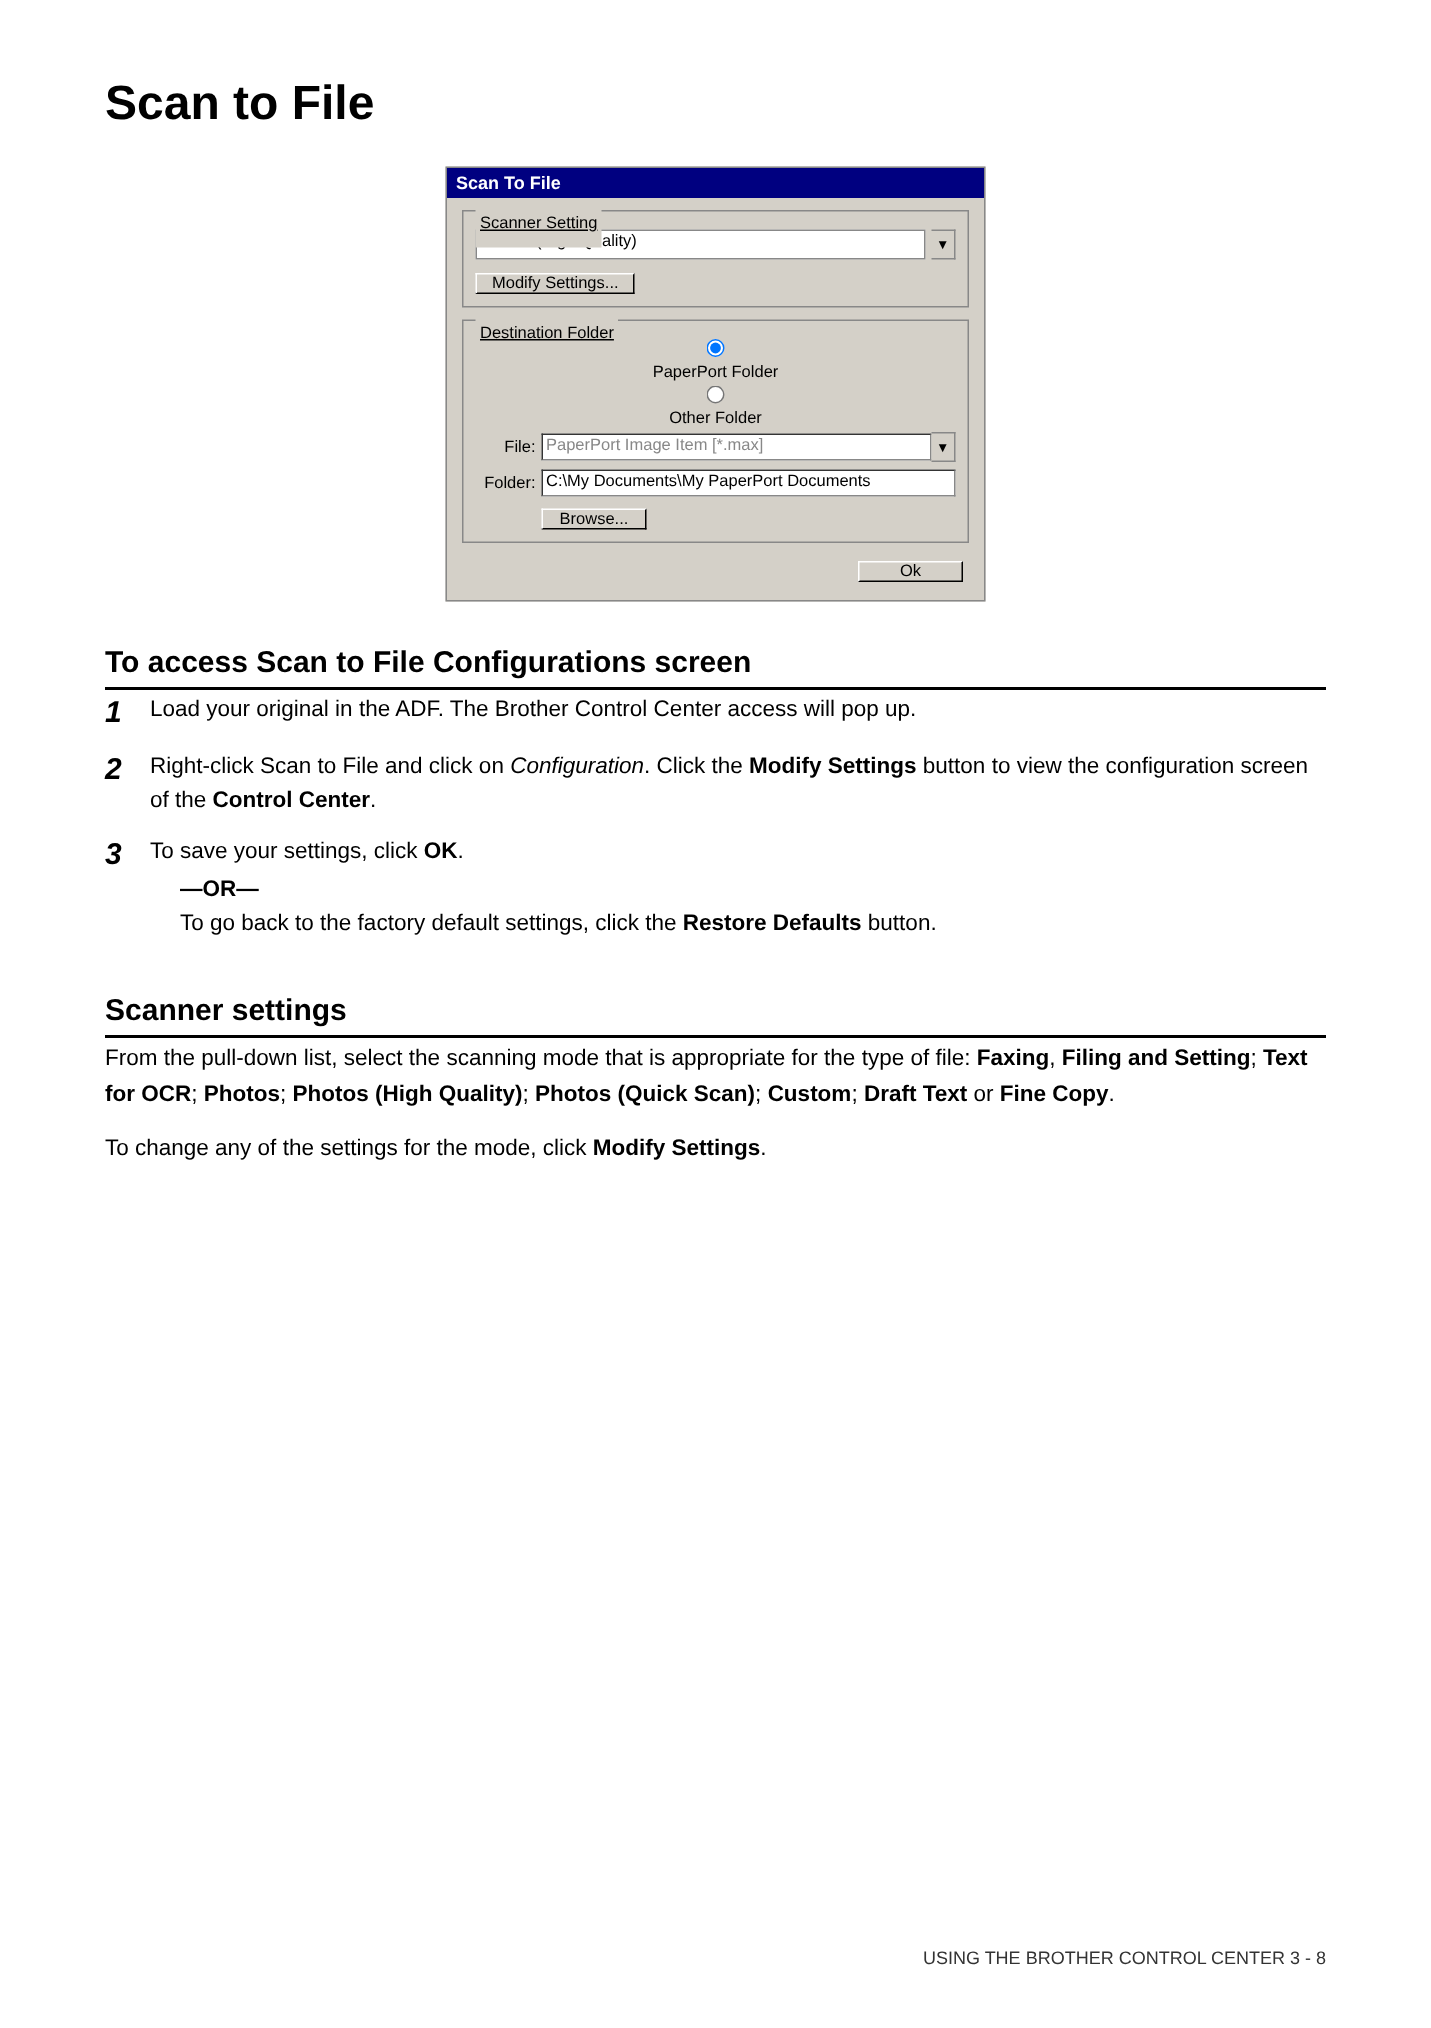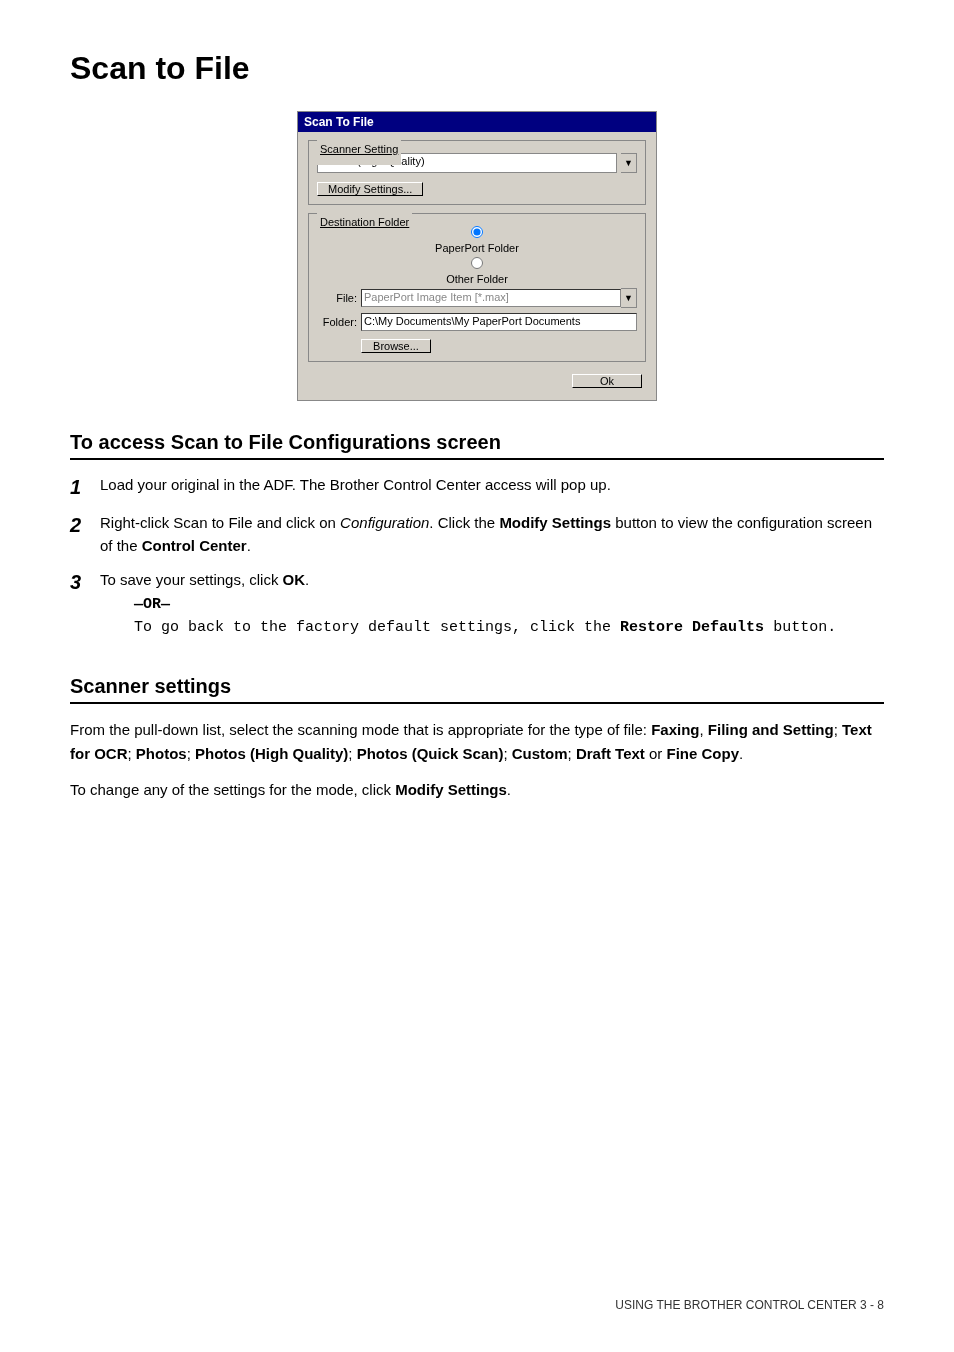--- a/index.html
+++ b/index.html
@@ -136,21 +136,21 @@
       padding: 4px 4px 2px 4px;
     }
 
     
     .section-header {
       font-size: 20px;
       font-weight: bold;
       border-bottom: 2px solid #000;
       padding-bottom: 4px;
       margin-top: 28px;
-      margin-bottom: 14px;
+      margin-bottom: 2px;
     }
 
     
     .steps-list {
       list-style: none;
       padding: 0;
       margin: 0 0 10px 0;
     }
     .step-item {
       display: flex;
@@ -166,22 +166,21 @@
       line-height: 1.3;
     }
     .step-text {
       font-size: 15px;
       line-height: 1.5;
       flex: 1;
     }
 
     
     .or-block {
-      margin: 4px 0 8px 34px;
-      font-family: Liberation Mono, monospace;
+      margin: 4px 0 8px 20px;
     }
     .or-line {
       font-weight: bold;
       font-size: 15px;
       margin-bottom: 4px;
     }
     .or-text {
       font-size: 15px;
       line-height: 1.5;
     }

